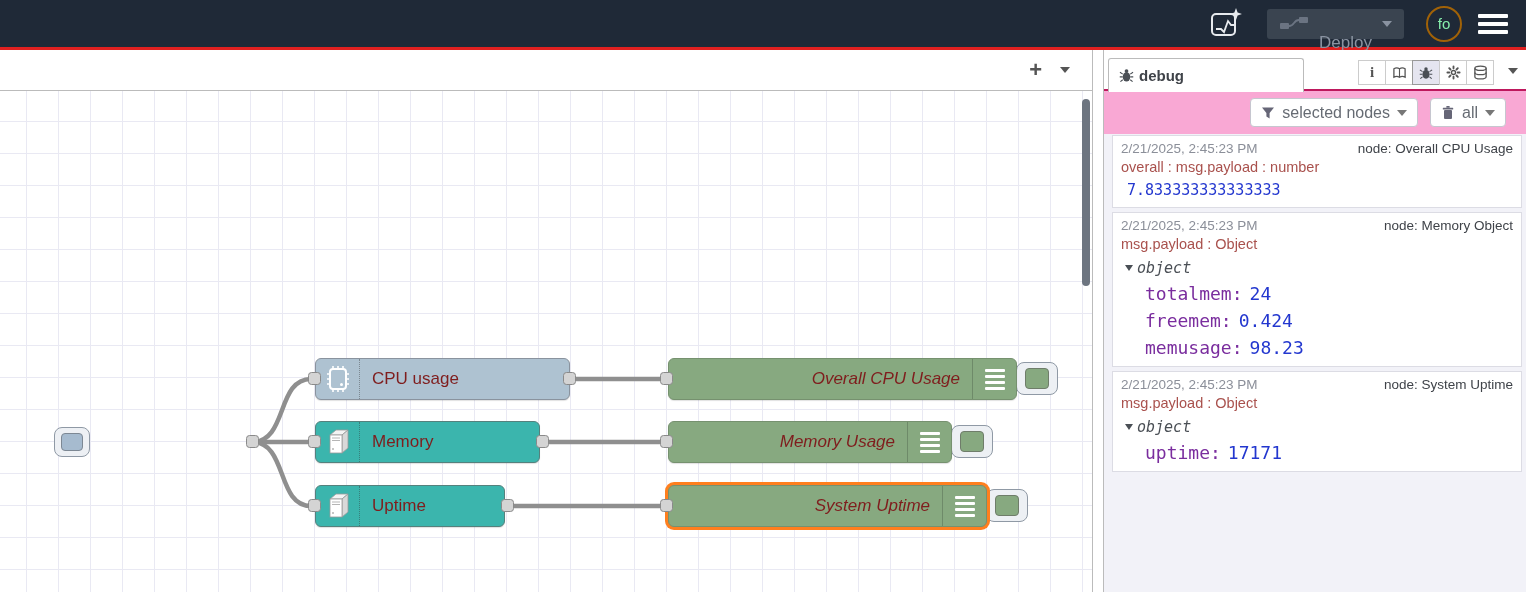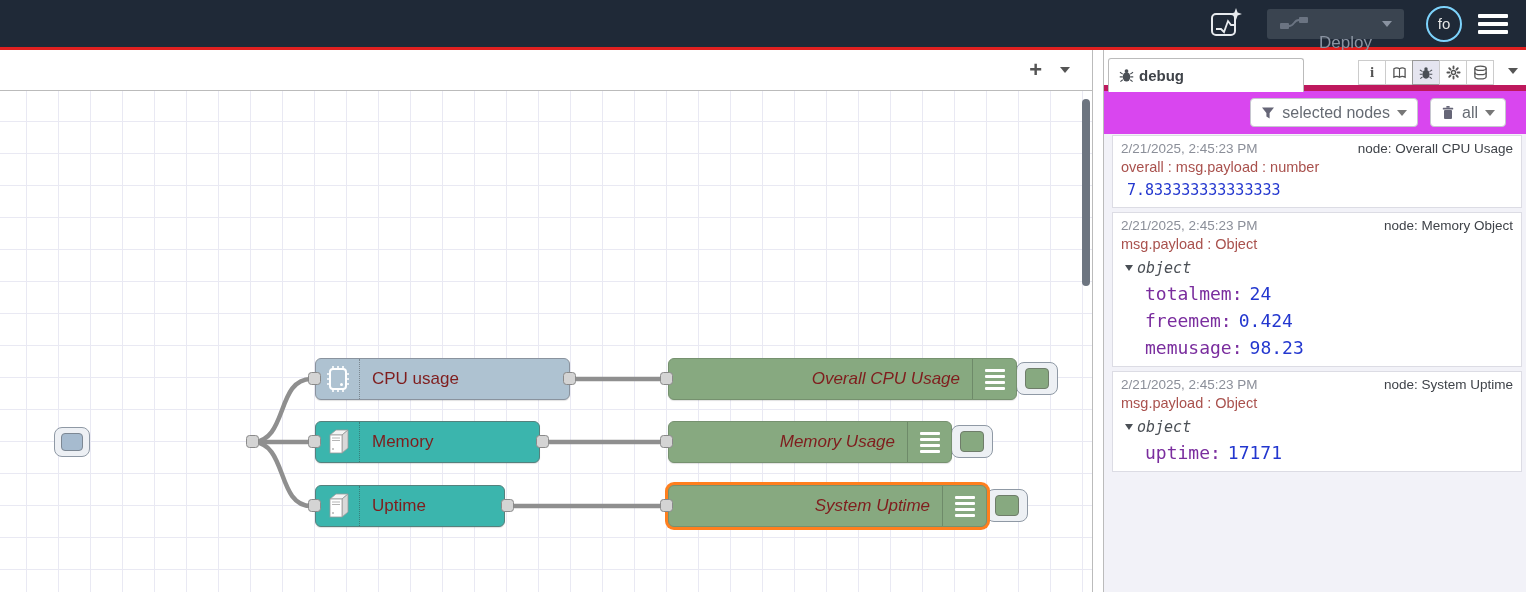--- a/index.html
+++ b/index.html
@@ -6,21 +6,21 @@
   html,body { width:1526px; height:592px; overflow:hidden; font-family:"Liberation Sans", sans-serif; background:#fff; }
 
   
   .header { height:47px; background:#1f2937; display:flex; align-items:center; justify-content:flex-end; padding-right:18px; gap:16px; }
   .redline { height:3px; background:#e02020; }
   .hdr-icon-btn { width:40px; height:40px; display:flex; align-items:center; justify-content:center; cursor:pointer; }
   .deploy-btn { height:30px; background:#3a4450; border-radius:3px; display:flex; align-items:center; gap:10px; padding:0 12px 0 12px; margin:0 6px; cursor:default; }
   .deploy-btn .lbl { color:#8a93a1; font-size:17px;margin-top:39px; }
   .caret { width:0; height:0; border-left:5px solid transparent; border-right:5px solid transparent; border-top:6px solid #555; display:inline-block; }
   .caret.dim { border-top-color:#8a93a1; }
-  .avatar { width:36px; height:36px; border-radius:50%; border:2px solid #7dd3fc; color:#e5e5e5; font-size:15px; display:flex; align-items:center; justify-content:center; }
+  .avatar { width:36px; height:36px; border-radius:50%; border:2px solid #a16207; color:#86efac; font-size:15px; display:flex; align-items:center; justify-content:center; }
   .hamburger { width:30px; display:flex; flex-direction:column; gap:4px; cursor:pointer; }
   .hamburger span { height:4px; background:#fff; border-radius:1px; }
 
   
   .workspace { display:flex; height:542px; }
   .canvas-col { width:1093px; border-right:1px solid #bbb; display:flex; flex-direction:column; background:#fff; }
   .tabbar { height:41px; background:#fff; border-bottom:1px solid #bbb; display:flex; align-items:center; justify-content:flex-end; gap:18px; padding-right:22px; }
   .tabbar .plus { font-size:22px; font-weight:700; color:#555; line-height:1; cursor:pointer; }
   .grid { position:relative; flex:1; background-color:#fff;
     background-image: linear-gradient(#e9e9f3 1px, transparent 1px), linear-gradient(90deg, #e9e9f3 1px, transparent 1px);
@@ -47,30 +47,30 @@
   .inject-btn .inner { width:22px; height:18px; background:#a6bbcf; }
   .dbg-btn { width:42px; height:33px; }
   .dbg-btn .inner { width:24px; height:21px; background:#87a980; border-color:#6f7d6a; }
 
   .v-scrollbar { position:absolute; left:1082px; top:8px; width:8px; height:187px; background:#6d7580; border-radius:4px; }
 
   .splitter { width:11px; background:#fff; border-right:1px solid #bbb; }
 
   
   .sidebar { flex:1; display:flex; flex-direction:column; background:#f2f2f8; }
-  .side-hdr { position:relative; height:41px; background:#fff; border-bottom:6px solid #be185d; flex:none; }
+  .side-hdr { position:relative; height:41px; background:#fff; border-bottom:2px solid #be185d; flex:none; }
   .debug-tab { position:absolute; left:4px; top:8px; width:196px; height:34px; background:#fff; border:1px solid #bbb; border-bottom:none; border-radius:3px 3px 0 0; display:flex; align-items:center; gap:5px; padding-left:10px; z-index:2; }
   .debug-tab .tlabel { font-weight:700; font-size:15px; color:#3f4349; }
   .icon-row { position:absolute; right:32px; top:10px; display:flex; }
   .icon-box { width:28px; height:25px; border:1px solid #ccc; background:#fff; margin-left:-1px; display:flex; align-items:center; justify-content:center; cursor:pointer; }
   .icon-box.active { background:#e5e5f0; border-color:#999; }
   .icon-box .serif-i { font-family:"Liberation Serif", serif; font-weight:700; font-size:15px; color:#555; }
   .side-hdr .caret { position:absolute; right:8px; top:18px; }
 
-  .filter-row { height:43px; background:#d946ef; display:flex; align-items:center; justify-content:flex-end; gap:12px; padding-right:20px; flex:none; }
+  .filter-row { height:43px; background:#f9a8d4; display:flex; align-items:center; justify-content:flex-end; gap:12px; padding-right:20px; flex:none; }
   .drop-btn { height:29px; background:#fff; border:1px solid #c6c6cf; border-radius:4px; display:flex; align-items:center; gap:7px; padding:0 10px; color:#666b73; font-size:16px; cursor:pointer; }
   .drop-btn .caret { border-top-color:#777; }
 
   .messages { flex:1; overflow:hidden; padding-top:1px; }
   .msg { background:#fff; border:1px solid #dcdce4; margin:0 4px 4px 8px; padding:3px 8px 6px 8px; }
   .msg .meta { display:flex; font-size:13.5px; padding:2px 0; }
   .msg .ts { color:#8b8f99; }
   .msg .nodename { margin-left:auto; color:#3f4349; }
   .msg .prop { color:#a9514d; font-size:14.5px; padding:1px 0 3px 0; }
   .mono { font-family:"DejaVu Sans Mono", monospace; }

